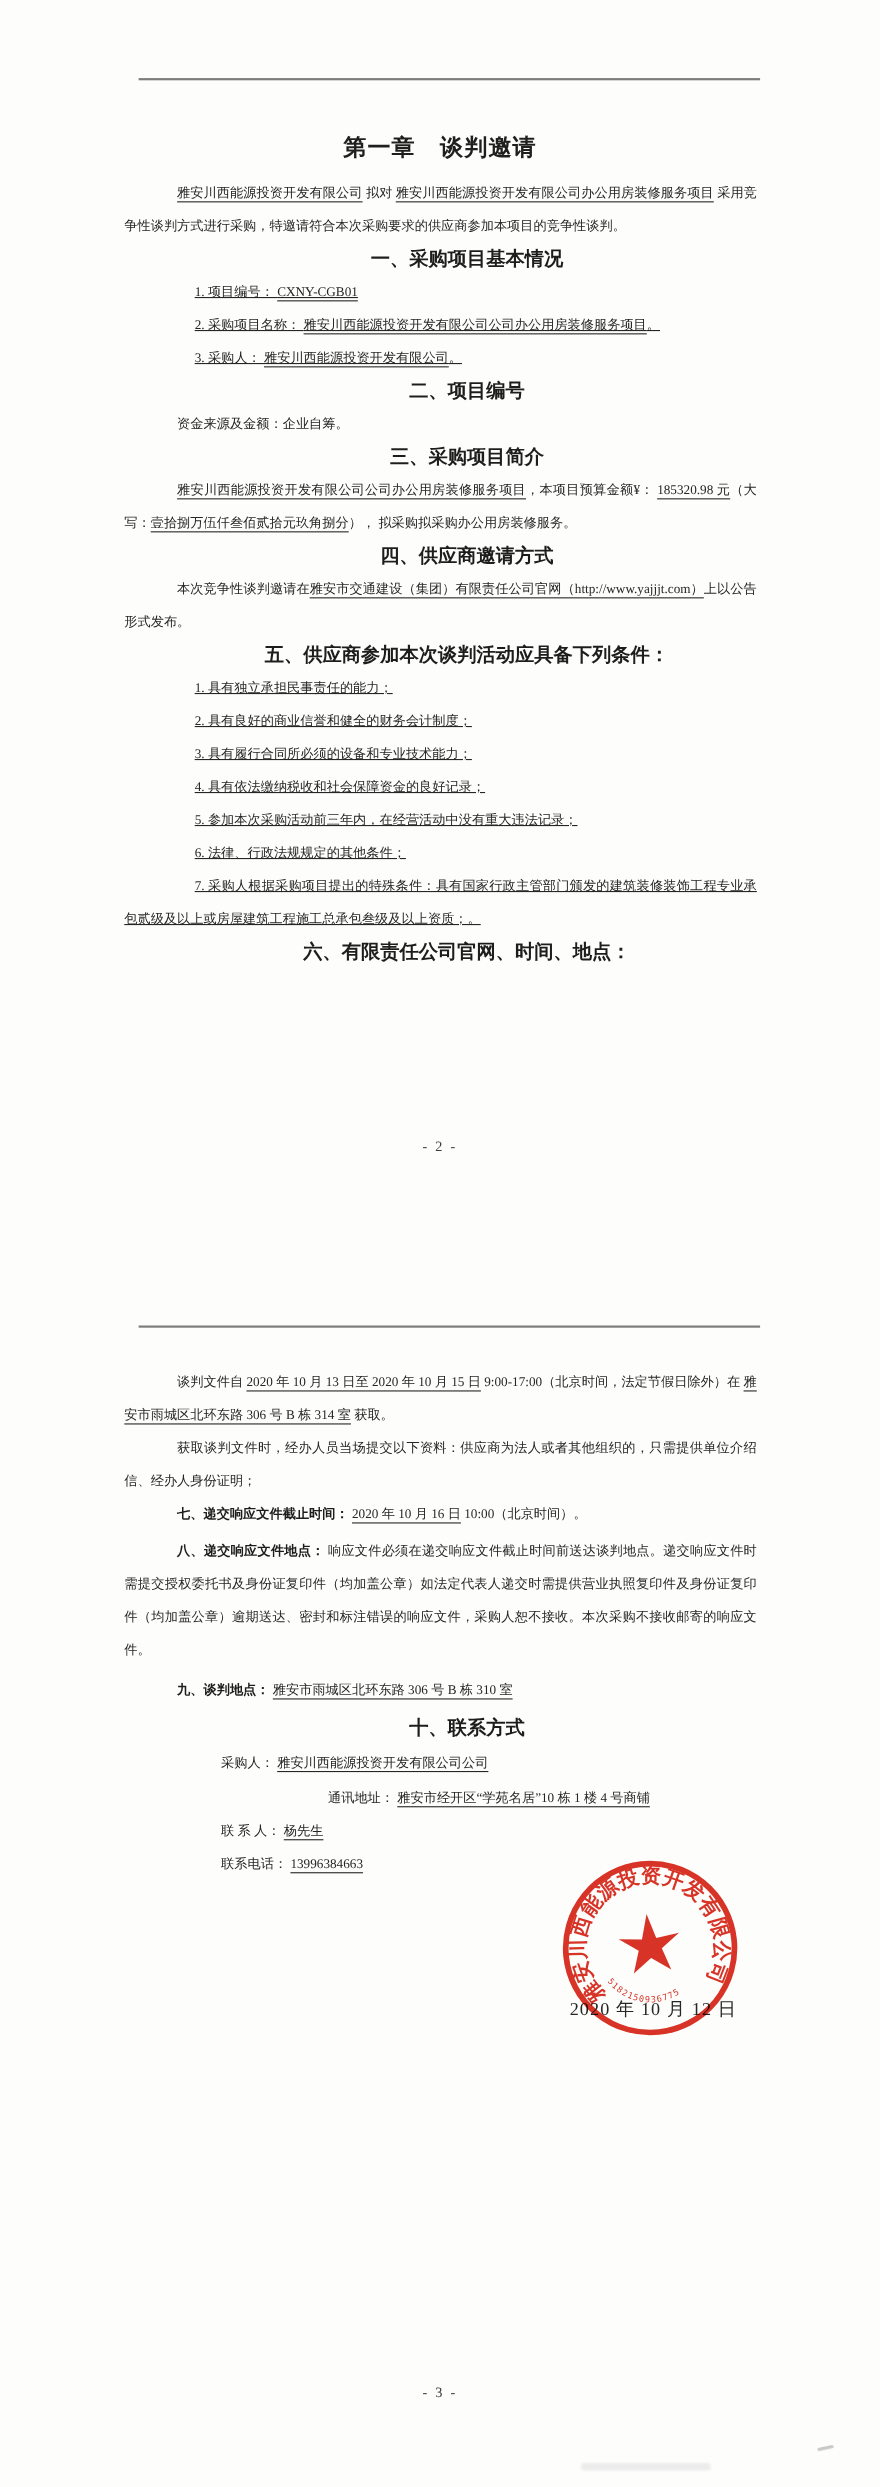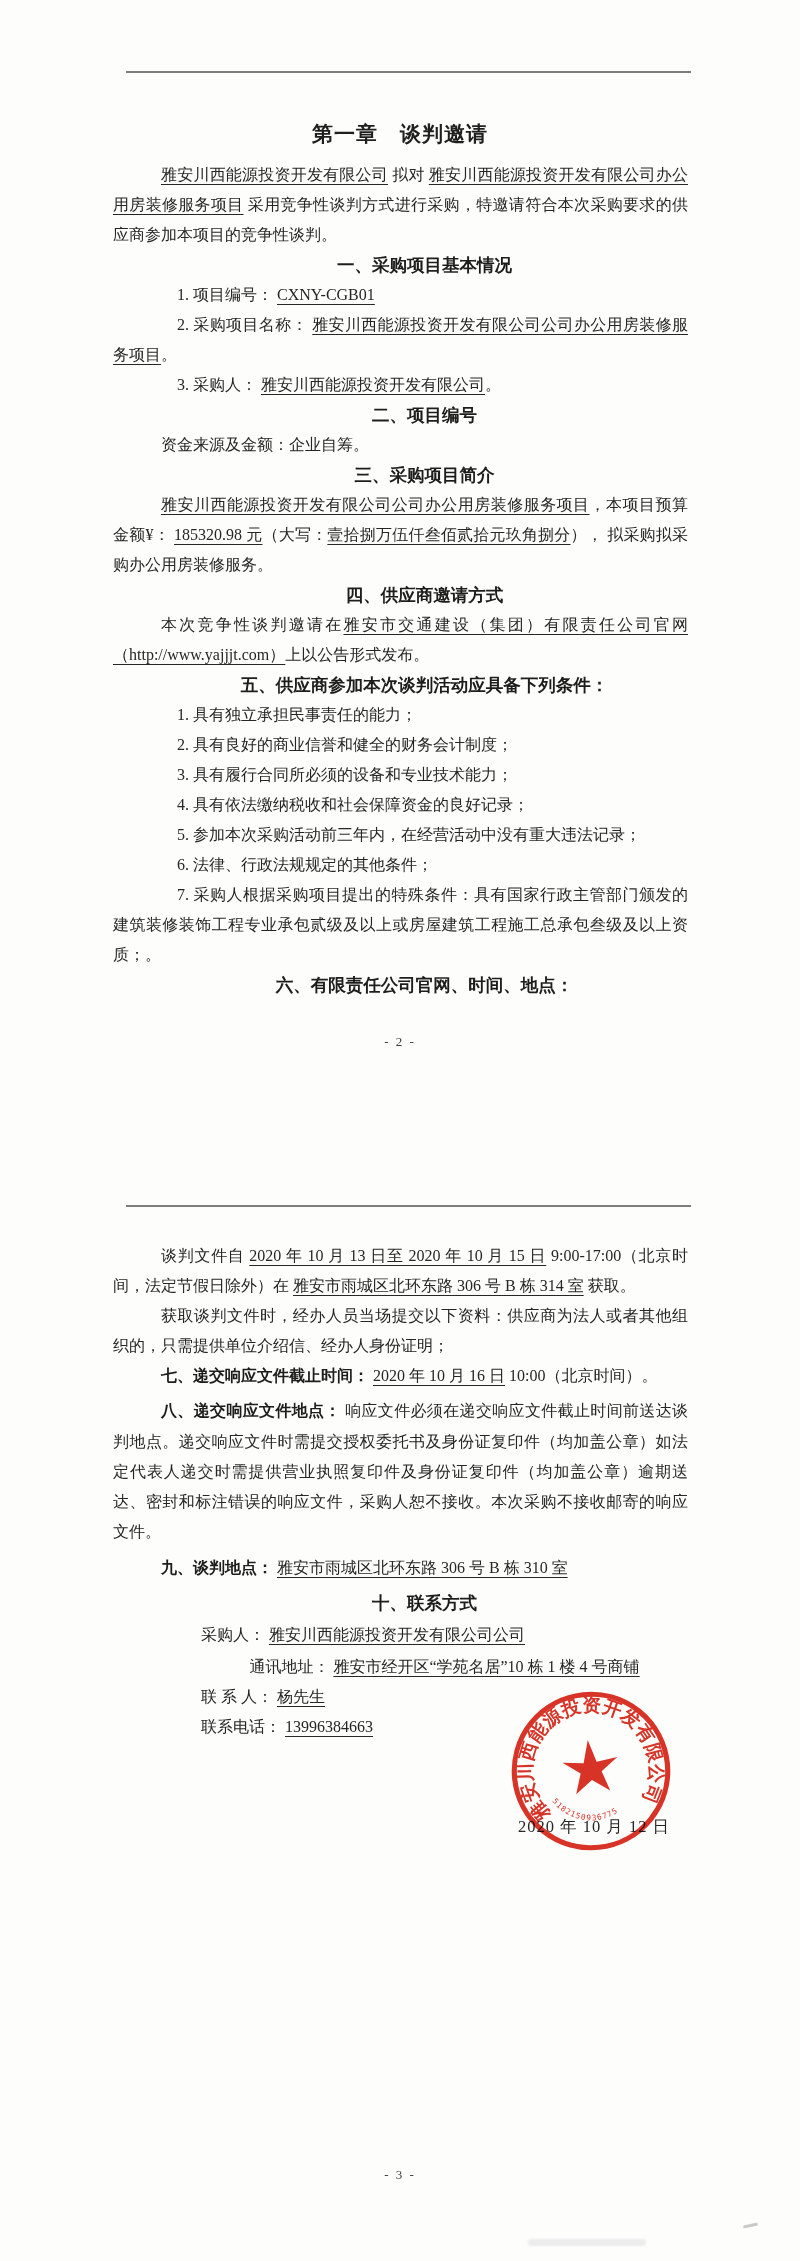--- a/index.html
+++ b/index.html
@@ -12,34 +12,34 @@
   .rule{position:absolute;left:126px;width:565px;height:2px;background:#7d7d7d;}
   #rule-p2{top:71px;}
   #rule-p3{top:1205px;}
   .doc-title{
     position:absolute;top:120px;left:0;width:800px;text-align:center;
     font-size:21px;font-weight:700;letter-spacing:1px;color:#1f1f1d;
   }
   .flow{position:absolute;left:113px;width:575px;text-align:justify;}
   #flow-p2{top:160px;}
   #flow-p3{top:1241px;}
-  .blk{line-height:30px;font-size:16px;}
+  .blk{line-height:30px;font-size:12px;}
   .blk.h{
     font-size:17.5px;font-weight:700;color:#1d1d1b;
     font-family:"Liberation Sans","DejaVu Sans",sans-serif;
     text-indent:48px;text-align:center;
   }
   .blk.p{text-indent:48px;}
-  .blk.li{text-indent:64px;}
+  .blk.li{text-indent:64px;text-decoration:underline;}
   .blk.c{text-indent:88px;text-align:left;}
   .u{
     text-decoration:underline;text-decoration-thickness:1px;
     text-underline-offset:4px;text-decoration-skip-ink:none;
   }
-  .b{font-weight:700;font-family:Liberation Mono, monospace;color:#1d1d1b;}
+  .b{font-weight:700;font-family:Liberation Sans, sans-serif;color:#1d1d1b;}
   
   #flow-p3 .blk:nth-child(4){margin-top:4px;}
   #flow-p3 .blk:nth-child(5){margin-top:6px;}
   #flow-p3 .blk:nth-child(6){margin-top:4px;}
   #flow-p3 .blk:nth-child(7){margin-top:2px;}
   #flow-p3 .blk:nth-child(8){margin-top:2px;text-align:center;}
   .pageno{
     position:absolute;left:0;width:800px;text-align:center;
     font-size:13px;color:#3c3c3a;letter-spacing:2px;
   }

